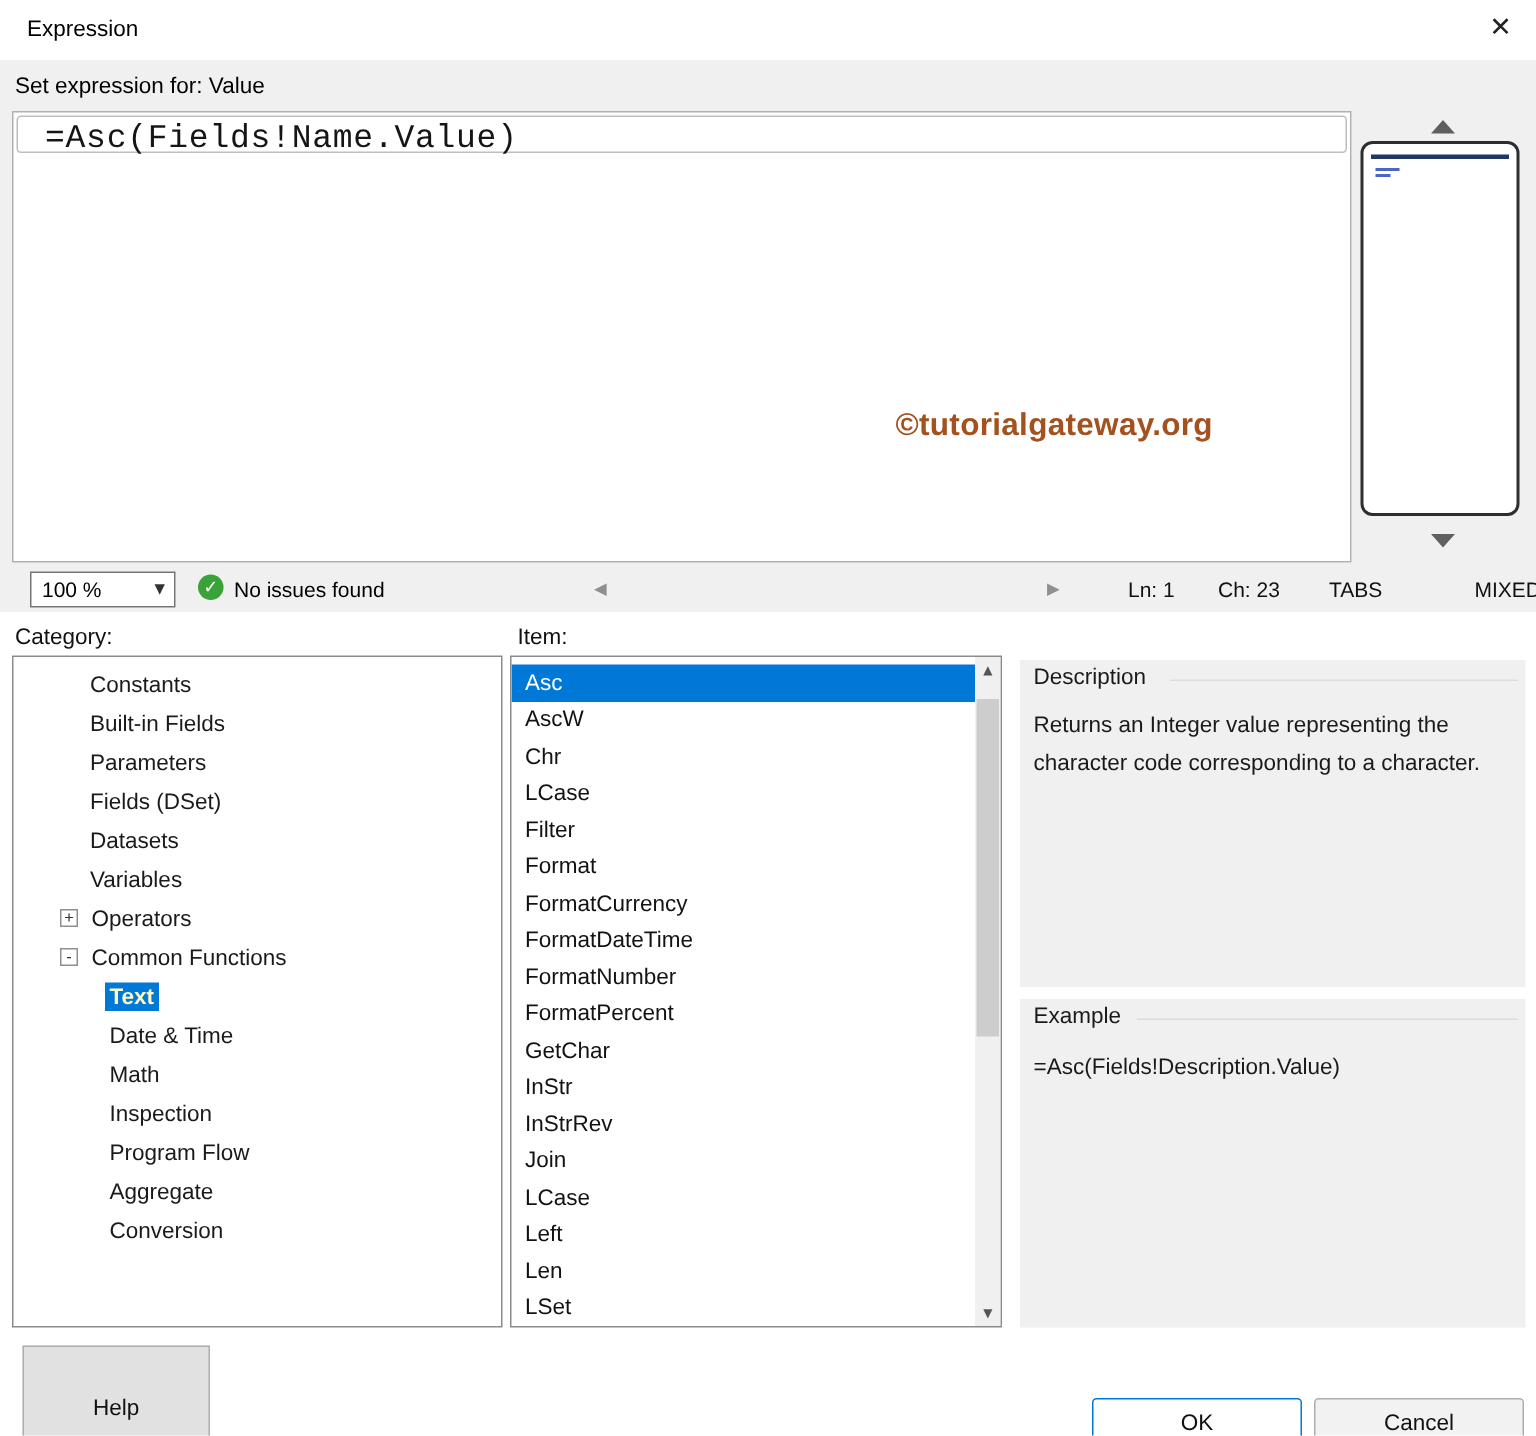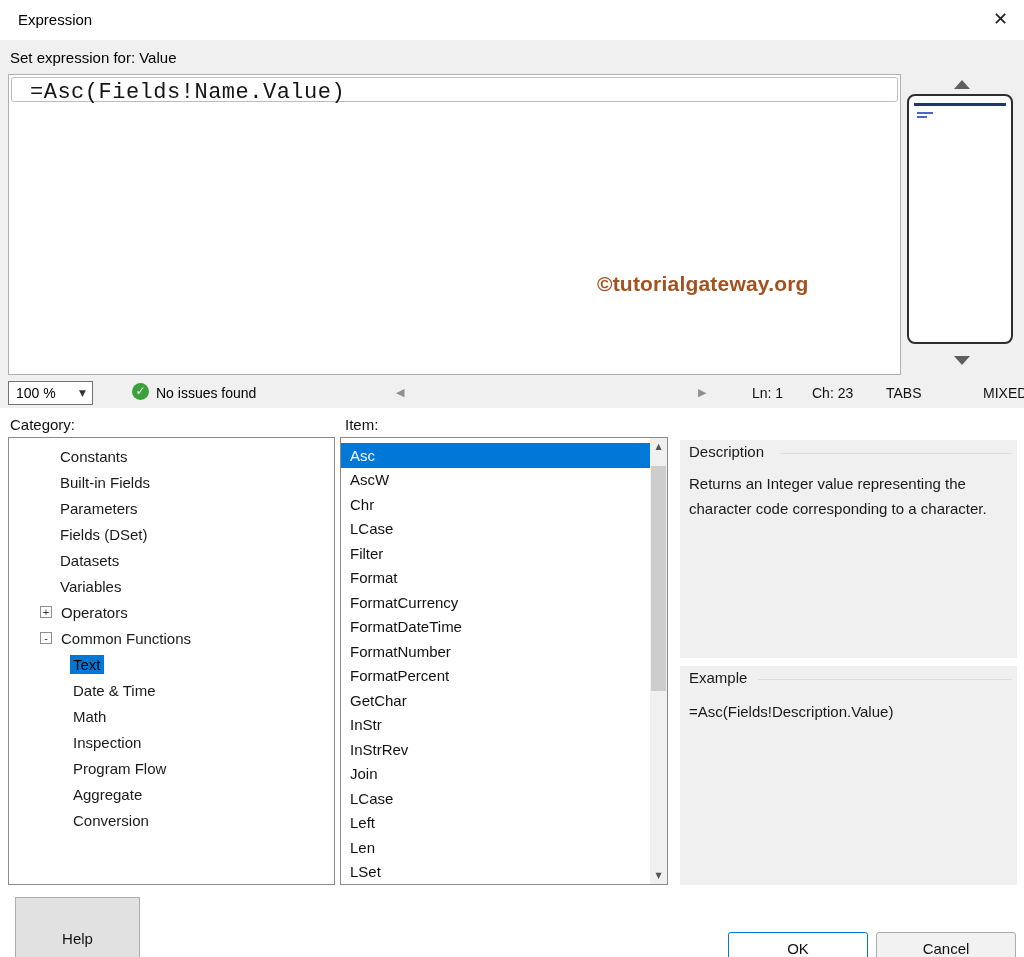--- a/index.html
+++ b/index.html
@@ -30,21 +30,21 @@
   .tri{width:0;height:0;position:absolute;left:49px;}
   .tri-up{top:6px;border-left:8px solid transparent;border-right:8px solid transparent;border-bottom:9px solid #5f5f5f;}
   .tri-down{bottom:10px;border-left:8px solid transparent;border-right:8px solid transparent;border-top:9px solid #5f5f5f;}
   .minimap{position:absolute;left:2px;top:20px;width:106px;height:250px;background:#fff;border:2px solid #2e2e2e;border-radius:8px;box-sizing:border-box;}
   .mm-line{position:absolute;left:5px;right:5px;top:7px;height:3px;background:#1f3864;}
   .mm-mark1{position:absolute;left:8px;top:16px;width:16px;height:2px;background:#4a66c8;}
   .mm-mark2{position:absolute;left:8px;top:20px;width:10px;height:2px;background:#4a66c8;}
 
   
   .statusbar{left:0;top:378px;width:1024px;height:30px;background:#f0f0f0;font-size:14px;}
-  .zoombox{position:absolute;left:8px;top:3px;width:85px;height:24px;background:#fff;border:1px solid #747474;box-sizing:border-box;cursor:pointer;}
+  .zoombox{position:absolute;left:20px;top:3px;width:97px;height:24px;background:#fff;border:1px solid #747474;box-sizing:border-box;cursor:pointer;}
   .zoomtext{position:absolute;left:7px;top:3px;font-size:14px;color:#000;}
   .zoomarrow{position:absolute;right:6px;top:6px;font-size:9px;color:#333;}
   .chk{position:absolute;left:132px;top:5px;width:17px;height:17px;border-radius:50%;background:var(--ok);color:#fff;font-size:12px;line-height:17px;text-align:center;}
   .statustext{position:absolute;left:156px;top:7px;color:#000;}
   .hs-left{position:absolute;left:396px;top:8px;color:#8f8f8f;font-size:11px;}
   .hs-right{position:absolute;left:698px;top:8px;color:#8f8f8f;font-size:11px;}
   .sb-ln{position:absolute;left:752px;top:7px;}
   .sb-ch{position:absolute;left:812px;top:7px;}
   .sb-tabs{position:absolute;left:886px;top:7px;}
   .sb-mixed{position:absolute;left:951px;top:7px;margin-left:32px;}
@@ -54,21 +54,21 @@
   .lbl-item{left:345px;top:416px;font-size:15px;}
 
   
   .catbox{left:8px;top:437px;width:327px;height:448px;background:#fff;border:1px solid #8b8b8b;box-sizing:border-box;overflow:hidden;padding-top:5px;padding-left:24px;}
   .tree-row{height:26px;display:flex;align-items:center;font-size:15px;color:#1a1a1a;cursor:default;}
   .lvl0{padding-left:7px;}
   .lvl1{padding-left:24px;}
   .lvl2{padding-left:37px;}
   .expander{width:12px;height:12px;border:1px solid #8f8f8f;background:#fff;font-size:11px;line-height:10px;text-align:center;margin-right:6px;box-sizing:border-box;color:#333;flex:0 0 auto;cursor:pointer;}
   .tree-label{padding:1px 3px;}
-  .tree-label.selected{background:var(--sel);color:#000000;}
+  .tree-label.selected{background:var(--sel);color:#fef9c3;font-weight:bold;}
 
   
   .itembox{left:340px;top:437px;width:328px;height:448px;background:#fff;border:1px solid #8b8b8b;box-sizing:border-box;overflow:hidden;}
   .item-rows{position:absolute;left:0;top:5px;width:309px;}
   .item-row{height:24.5px;padding-left:9px;font-size:15px;display:flex;align-items:center;color:#121212;cursor:default;}
   .item-row.selected-row{background:var(--sel);color:#fff;}
   .vsb{position:absolute;right:0;top:0;width:17px;height:446px;background:#f0f0f0;}
   .vsb-btn{position:absolute;left:0;width:17px;height:17px;text-align:center;color:#555;font-size:8px;line-height:17px;cursor:pointer;}
   .vsb-up{top:0;}
   .vsb-down{bottom:0;}

